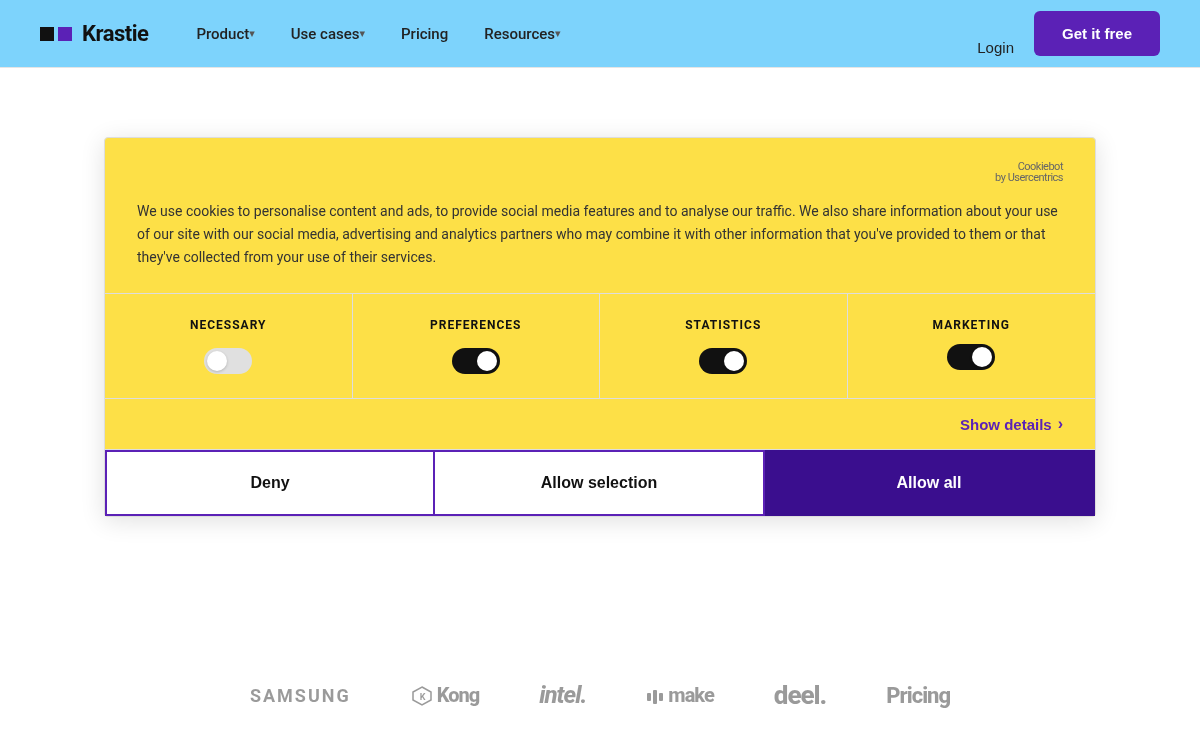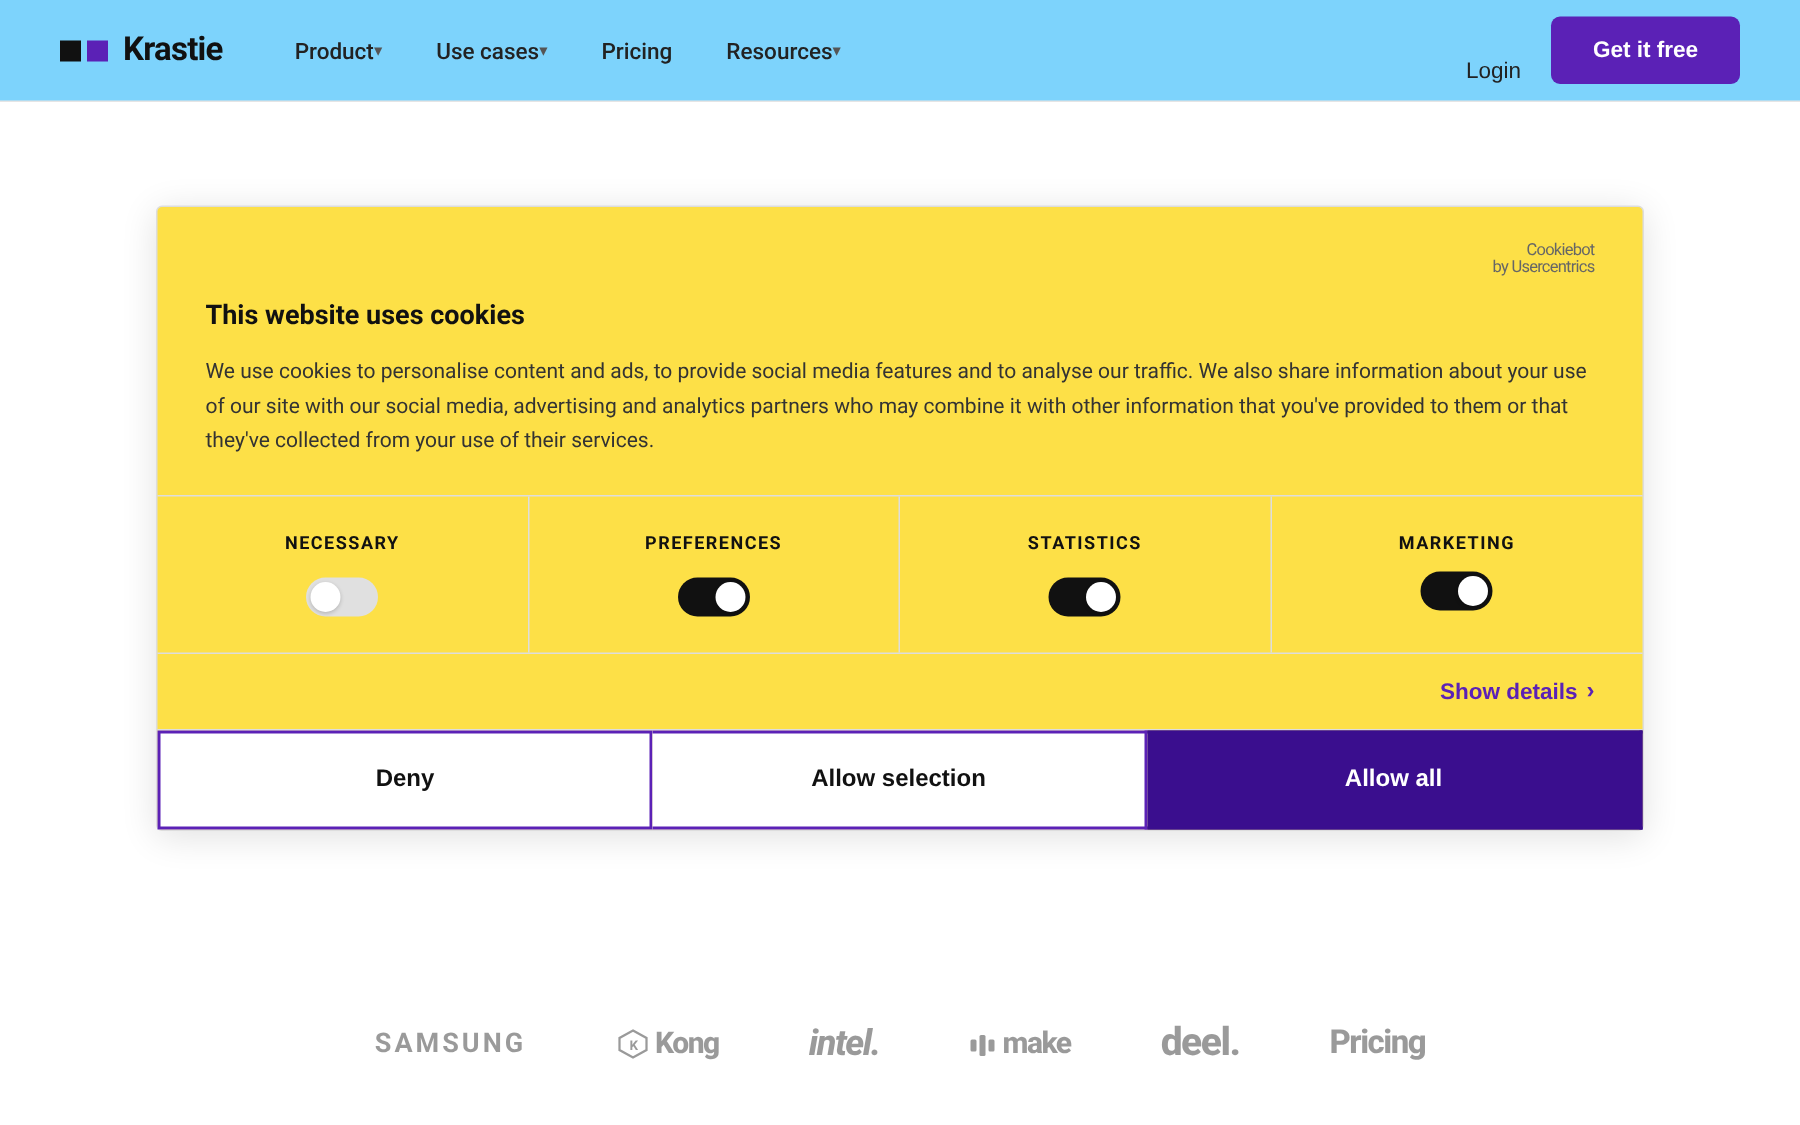--- a/index.html
+++ b/index.html
@@ -280,21 +280,20 @@
   <div class="cookie-header">
     <div>
       <span class="cookiebot-logo">
         <span>Cookiebot</span>
         <span>by Usercentrics</span>
       </span>
     </div>
   </div>
 
   <div class="cookie-body">
-    <h2 class="cookie-title">This website uses cookies</h2>
     <p class="cookie-text">We use cookies to personalise content and ads, to provide social media features and to analyse our traffic. We also share information about your use of our site with our social media, advertising and analytics partners who may combine it with other information that you've provided to them or that they've collected from your use of their services.</p>
   </div>
 
   <div class="cookie-toggles">
     <div class="toggle-col">
       <span class="toggle-label">NECESSARY</span>
       <div class="toggle-switch off">
         <div class="toggle-knob"></div>
       </div>
     </div>

